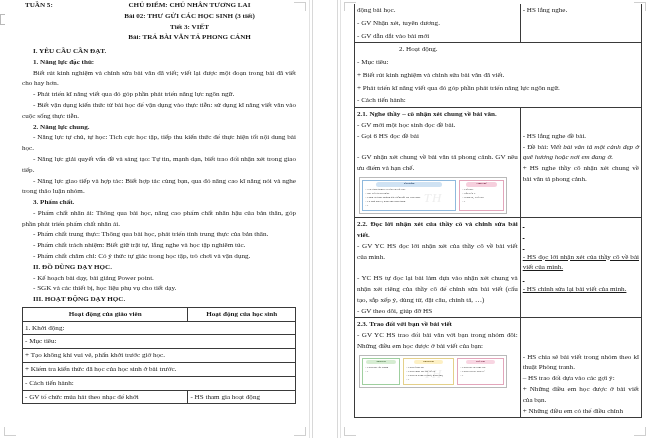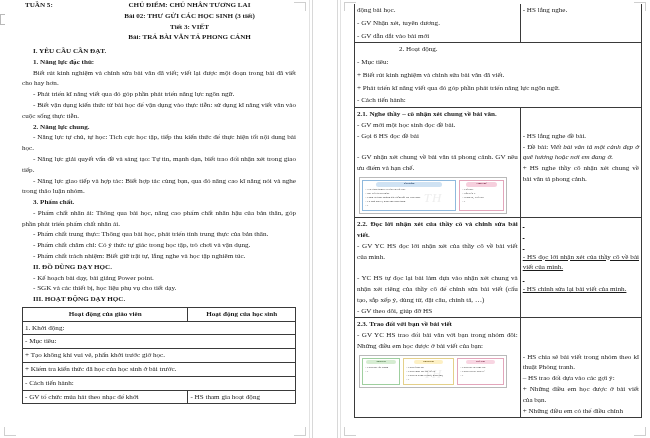--- a/index.html
+++ b/index.html
@@ -266,22 +266,22 @@
       <p class="ln just ind">- Biết vận dụng kiến thức từ bài học để vận dụng vào thực tiễn: sử dụng kĩ năng viết văn vào cuộc sống thực tiễn.</p>
 
       <p class="ln bi ind">2. Năng lực chung.</p>
       <p class="ln just ind">- Năng lực tự chủ, tự học: Tích cực học tập, tiếp thu kiến thức để thực hiện tốt nội dung bài học.</p>
       <p class="ln just ind">- Năng lực giải quyết vấn đề và sáng tạo: Tự tin, mạnh dạn, biết trao đổi nhận xét trong giao tiếp.</p>
       <p class="ln just ind">- Năng lực giao tiếp và hợp tác: Biết hợp tác cùng bạn, qua đó nâng cao kĩ năng nói và nghe trong thảo luận nhóm.</p>
 
       <p class="ln bi ind">3. Phẩm chất.</p>
       <p class="ln just ind">- Phẩm chất nhân ái: Thông qua bài học, nâng cao phẩm chất nhân hậu của bản thân, góp phần phát triển phẩm chất nhân ái.</p>
       <p class="ln just ind">- Phẩm chất trung thực: Thông qua bài học, phát triển tính trung thực của bản thân.</p>
+      <p class="ln just ind">- Phẩm chất trách nhiệm: Biết giữ trật tự, lắng nghe và học tập nghiêm túc.</p>
       <p class="ln just ind">- Phẩm chất chăm chỉ: Có ý thức tự giác trong học tập, trò chơi và vận dụng.</p>
-      <p class="ln just ind">- Phẩm chất trách nhiệm: Biết giữ trật tự, lắng nghe và học tập nghiêm túc.</p>
 
       <p class="ln b ind">II. ĐỒ DÙNG DẠY HỌC.</p>
       <p class="ln ind">- Kế hoạch bài dạy, bài giảng Power point.</p>
       <p class="ln ind">- SGK và các thiết bị, học liệu phụ vụ cho tiết dạy.</p>
       <p class="ln b ind">III. HOẠT ĐỘNG DẠY HỌC.</p>
 
       <div class="sp2"></div>
 
       <table class="lesson">
         <tbody>

